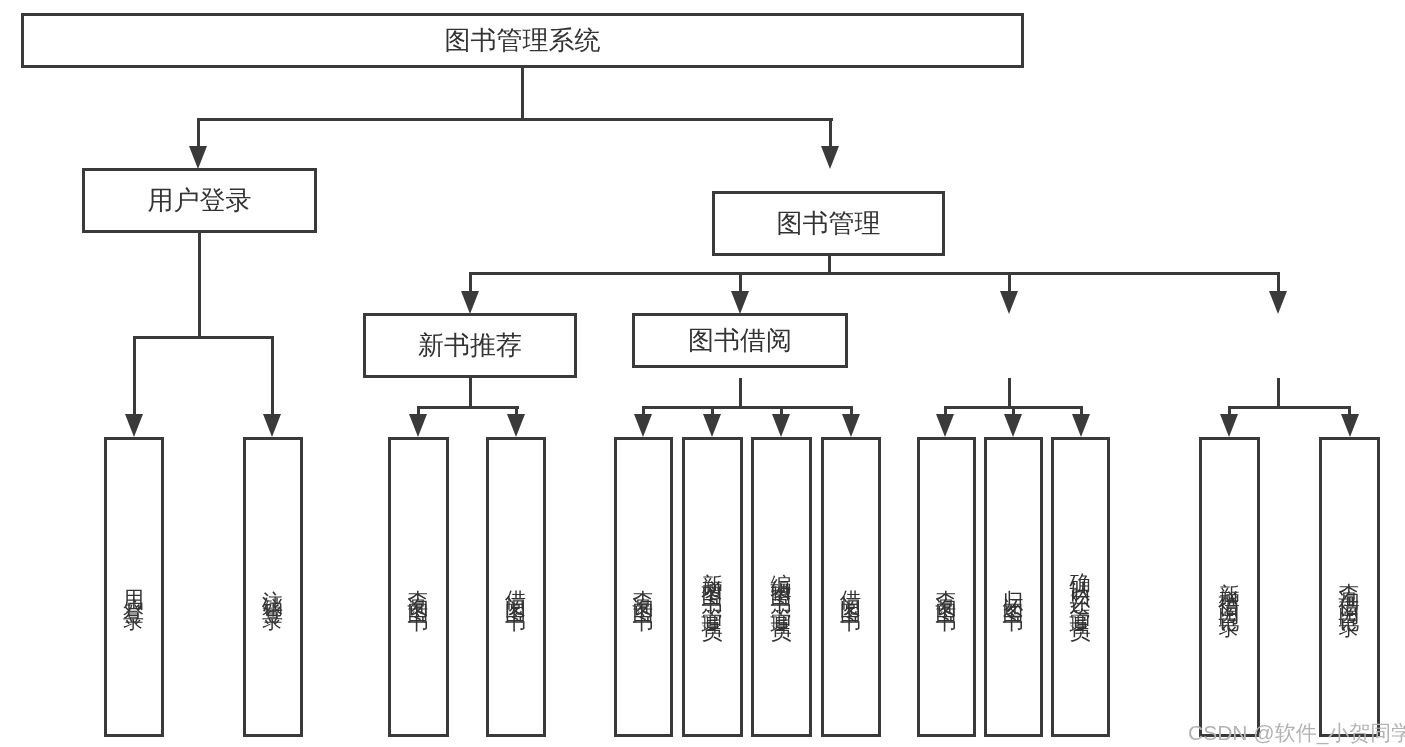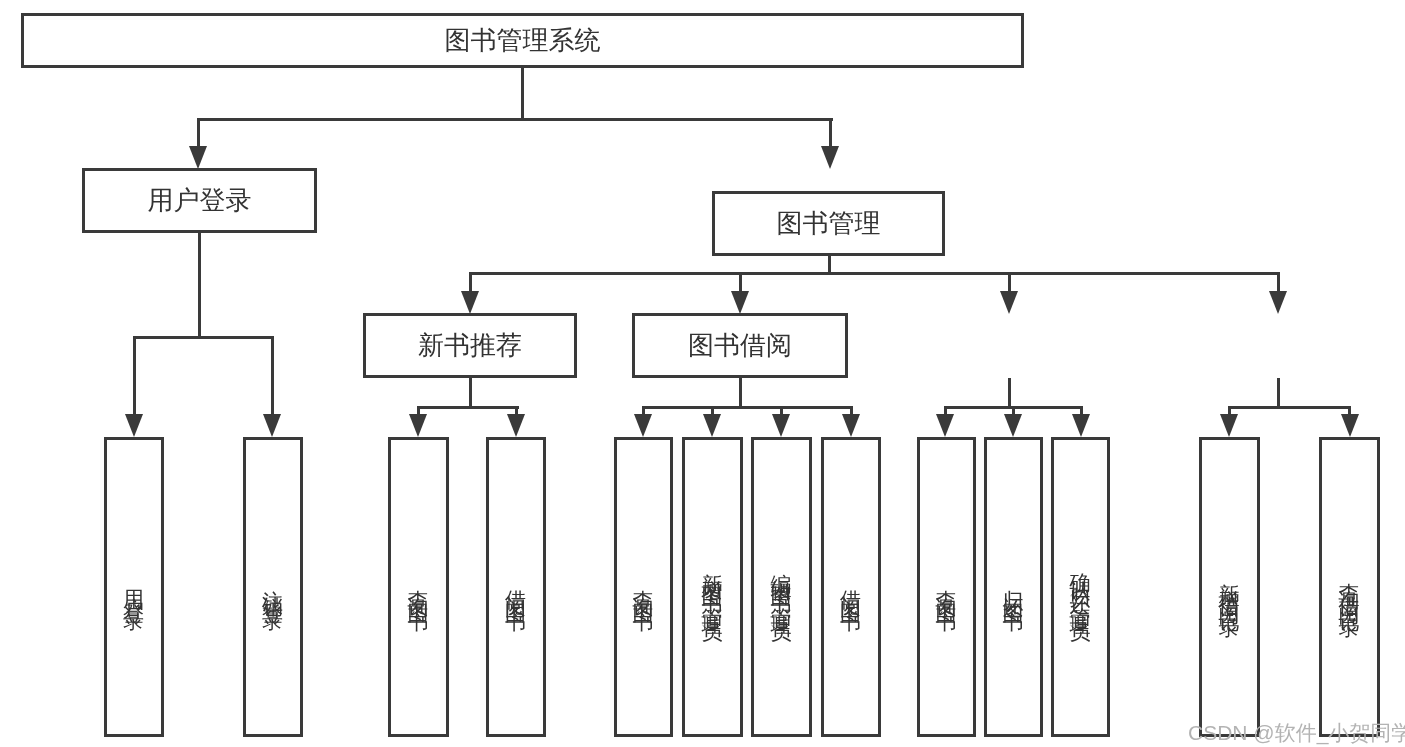--- a/index.html
+++ b/index.html
@@ -139,21 +139,21 @@
   <div class="box" style="left:82px; top:168px; width:235px; height:65px;">
     <span class="hlabel">用户登录</span>
   </div>
   <div class="box" style="left:712px; top:168px; width:233px; height:65px;margin-top:23px;">
     <span class="hlabel">图书管理</span>
   </div>
 
   <div class="box" style="left:363px; top:313px; width:214px; height:65px;text-align:right;">
     <span class="hlabel">新书推荐</span>
   </div>
-  <div class="box" style="left:632px; top:313px; width:216px; height:65px;">
+  <div class="box" style="left:632px; top:313px; width:216px; height:55px;">
     <span class="hlabel">图书借阅</span>
   </div>
 
   <div class="box" style="left:104px; top:437px; width:60px; height:300px;">
     <span class="vlabel">用户登录</span>
   </div>
   <div class="box" style="left:243px; top:437px; width:60px; height:300px;">
     <span class="vlabel">注销登录</span>
   </div>
 

